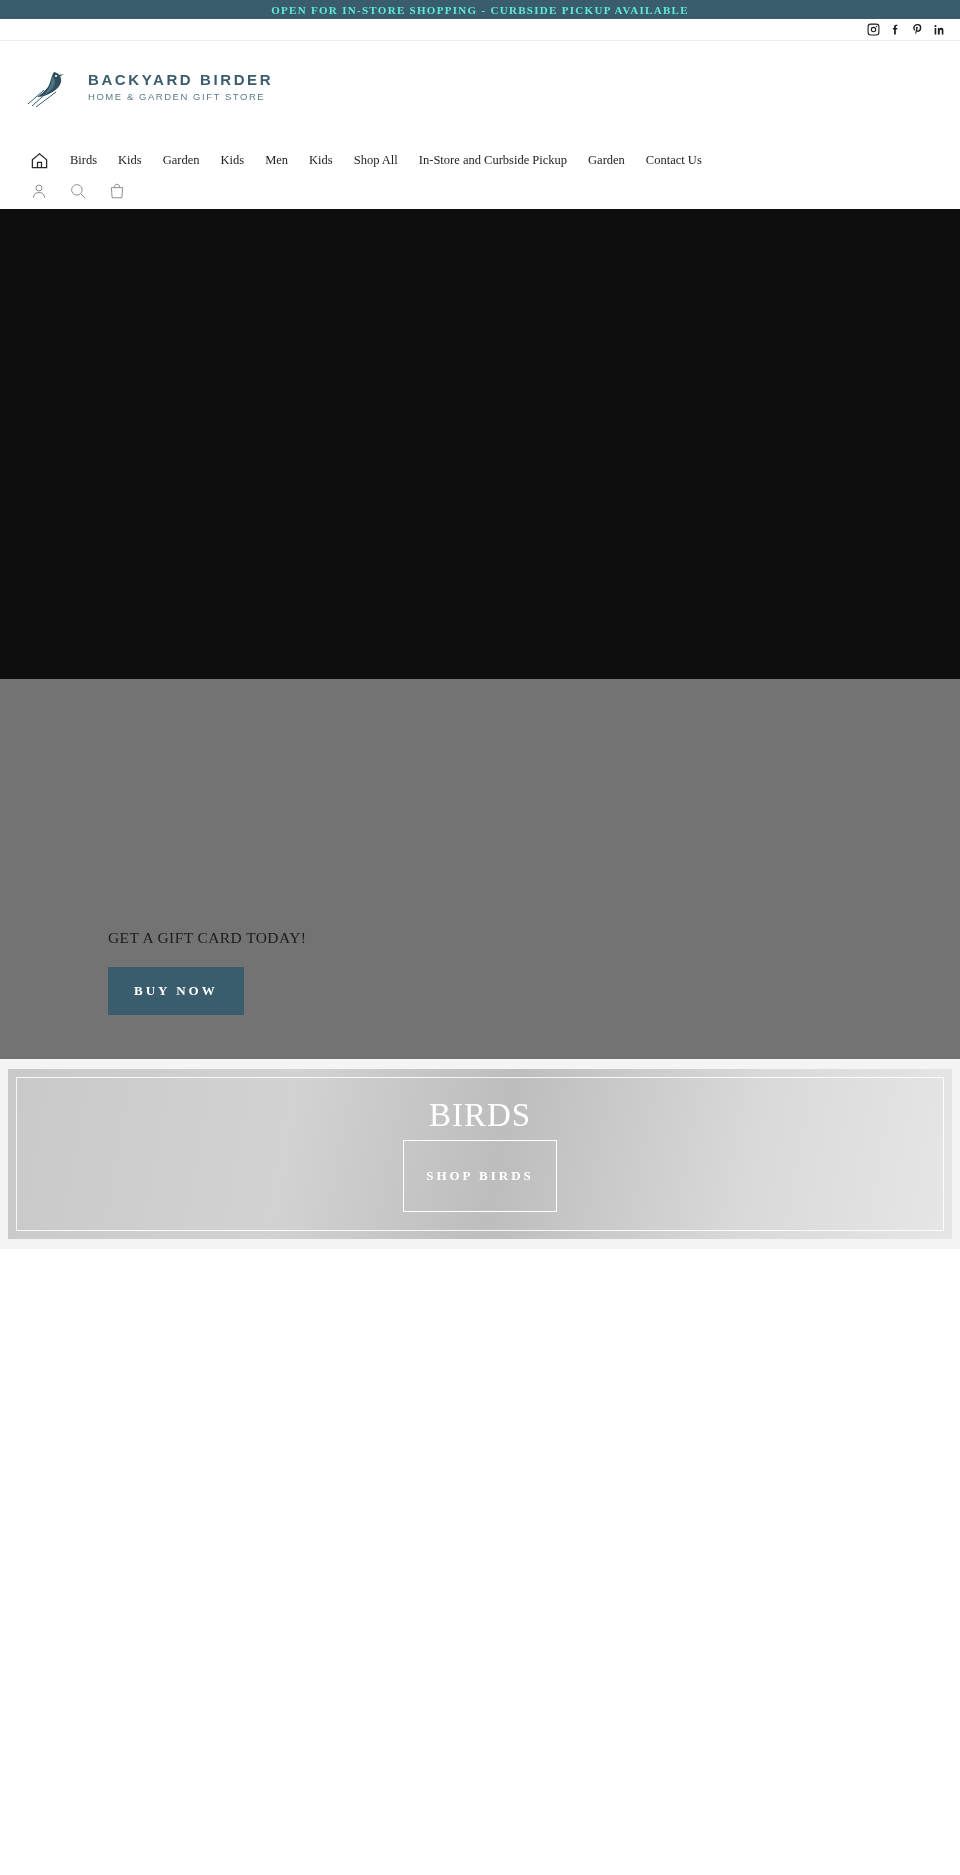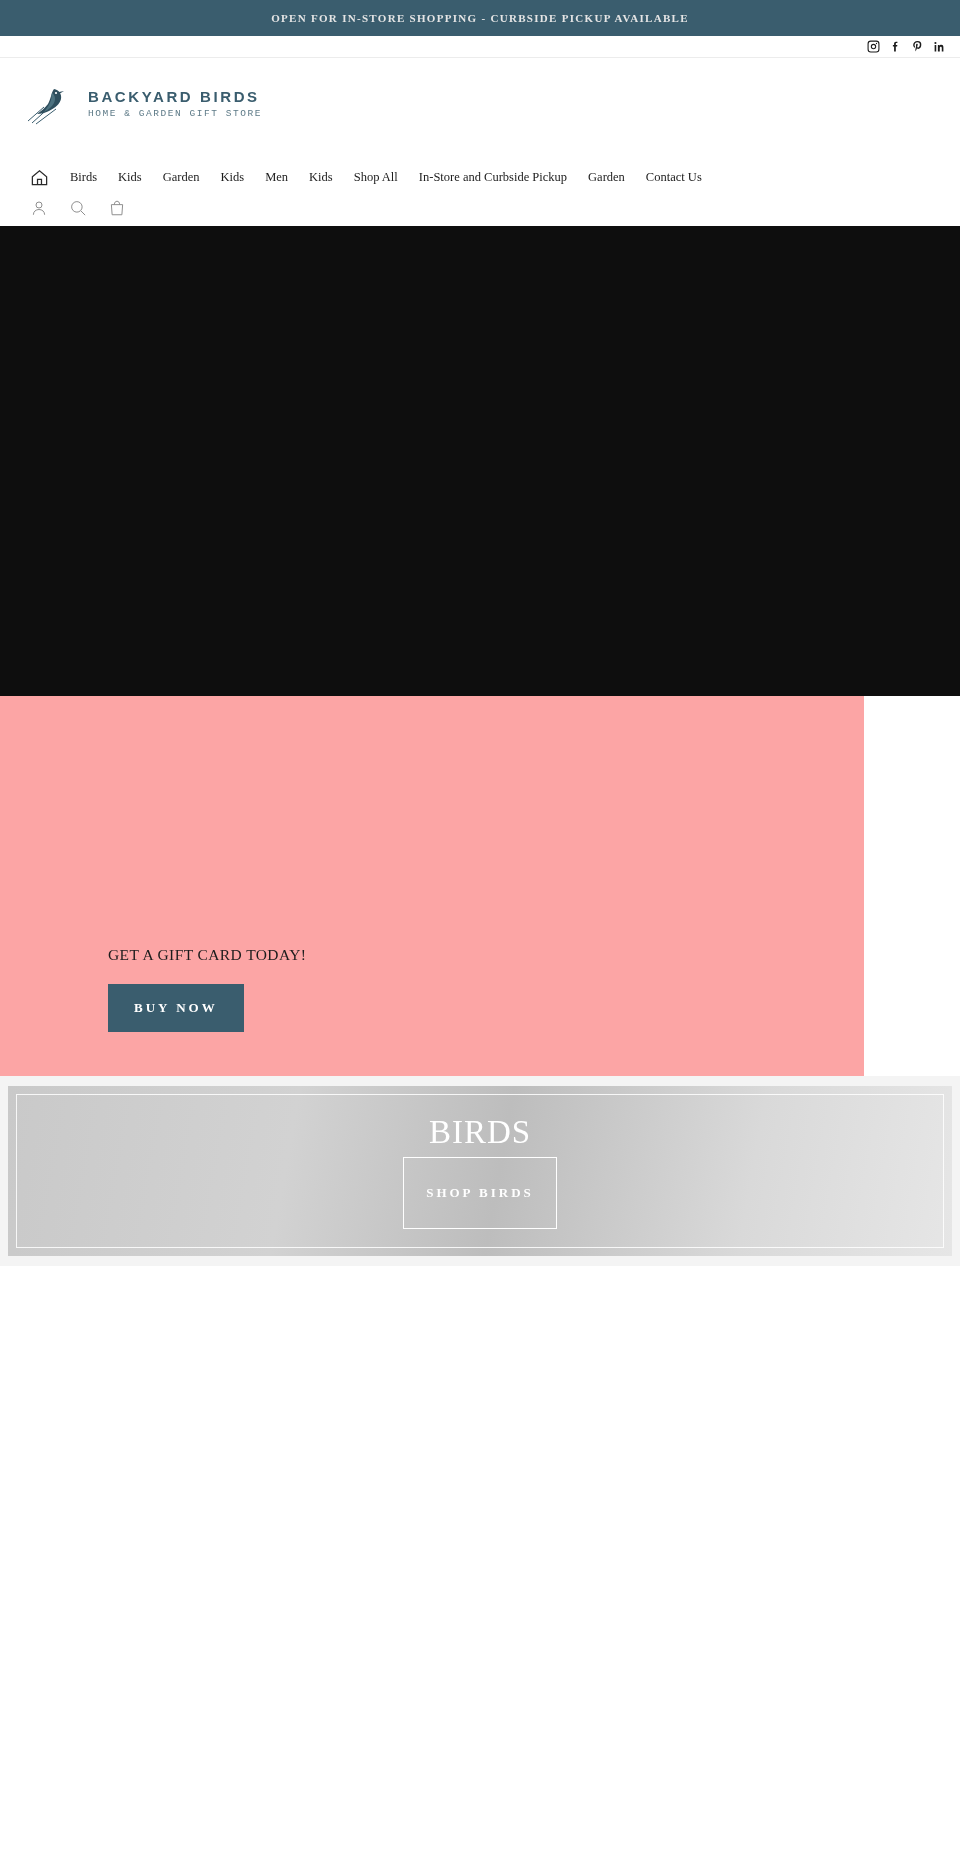--- a/index.html
+++ b/index.html
@@ -9,22 +9,22 @@
     width: 960px;
     background: #ffffff;
     font-family: "Liberation Serif", serif;
     color: #1c1c1c;
     -webkit-font-smoothing: antialiased;
   }
 
   
   .announcement {
     background: #3a5d6e;
-    color: #e5e5e5;
-    height: 36px;
+    color: #5eead4;
+    height: 19px;
     display: flex;
     align-items: center;
     justify-content: center;
   }
   .announcement-text {
     font-size: 11px;
     font-weight: bold;
     letter-spacing: 1.3px;
     text-transform: uppercase;
     font-family: "Liberation Serif", serif;
@@ -75,21 +75,21 @@
     letter-spacing: 2.6px;
     color: #3a5d6e;
     font-weight: bold;
     font-family: "Liberation Sans", sans-serif;
   }
   .brand-tag {
     font-size: 9.5px;
     letter-spacing: 1.55px;
     color: #5d7a87;
     margin-top: 3px;
-    font-family: Liberation Mono, monospace;
+    font-family: Liberation Sans, sans-serif;
   }
 
   
   .nav-wrap {
     background: #fff;
     padding: 30px 0 0 0;
   }
   .nav-row {
     display: flex;
     align-items: center;
@@ -133,22 +133,22 @@
 
   
   .hero {
     width: 960px;
     height: 470px;
     background: #0e0e0e;
   }
 
   
   .giftcard-section {
-    width: 864px;
-    background: #fca5a5;
+    width: 960px;
+    background: #737373;
     padding: 250px 0 44px 0;
   }
   .giftcard-inner {
     padding-left: 108px;
     padding-right: 108px;
   }
   .gc-title {
     font-size: 15.5px;
     letter-spacing: 0.4px;
     color: #1c1c1c;
@@ -285,21 +285,21 @@
           <path d="M10 42 L30 24"></path>
           <path d="M14 43 L34 28"></path>
         </g>
         <path d="M32 8 C37 9 40 13 39 18 C38 23 33 27 27 30 C23 32 19 33 15 33 C19 30 23 27 26 23 C29 18 29 12 32 8 Z" fill="#2f4f5e"></path>
         <path d="M30 12 C33 14 34 18 32 22 C30 26 26 29 22 31 C25 27 28 23 29 19 C30 16 29 14 30 12 Z" fill="#4d7280"></path>
         <circle cx="34" cy="12" r="1.1" fill="#ffffff"></circle>
         <path d="M37 11 L42 10 L37 13 Z" fill="#2f4f5e"></path>
       </svg>
     </span>
     <span class="logo-text">
-      <div class="brand-name">BACKYARD BIRDS</div>
+      <div class="brand-name">BACKYARD BIRDER</div>
       <div class="brand-tag">HOME &amp; GARDEN GIFT STORE</div>
     </span>
   </div>
 </div>
 
 <div class="nav-wrap">
   <div class="nav-row">
     <span class="nav-home-icon">
       <svg width="19" height="19" viewBox="0 0 24 24" fill="none" stroke="currentColor" stroke-width="1.6">
         <path d="M3 11 L12 3.5 L21 11 V21 H3 Z"></path>

